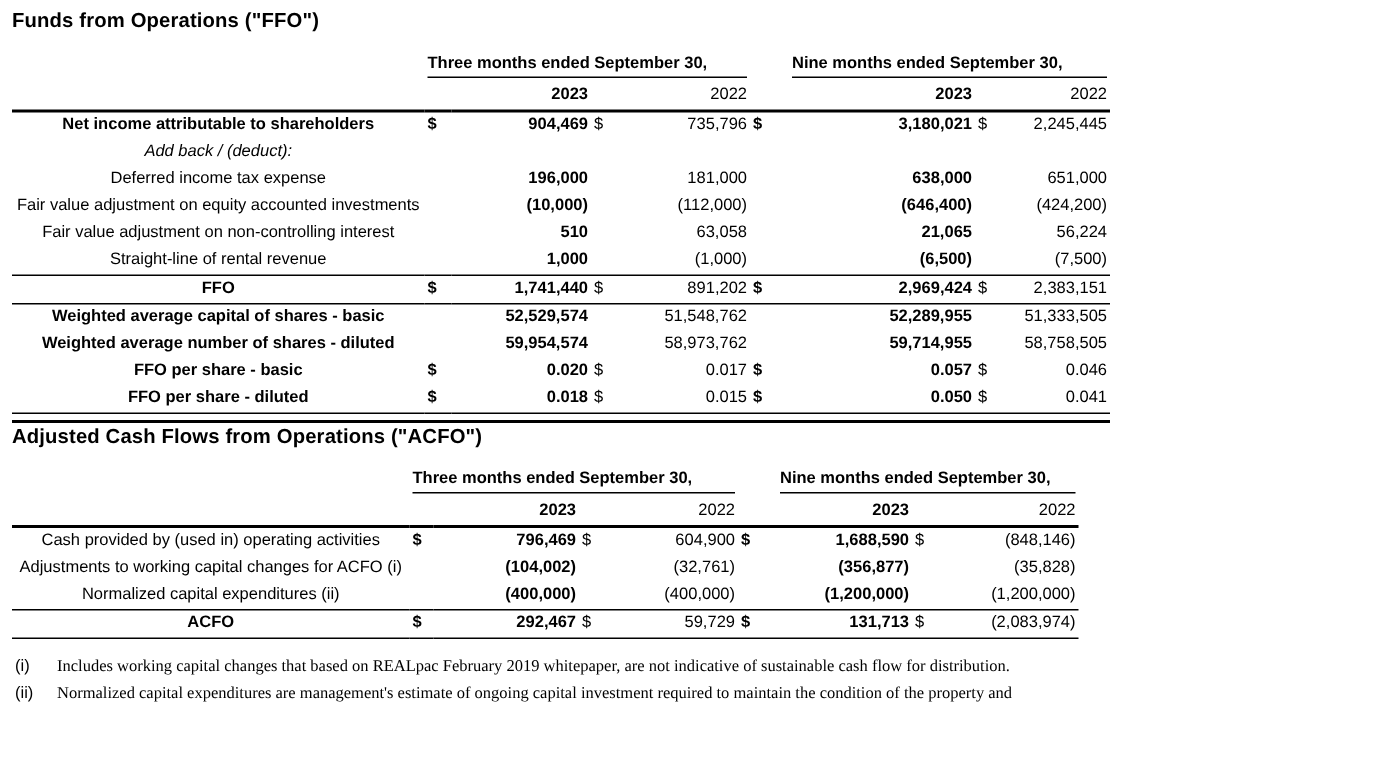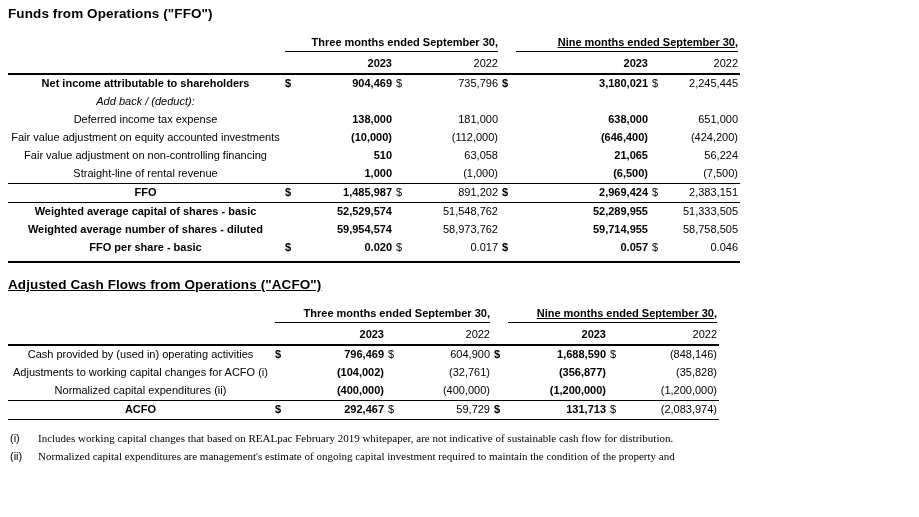--- a/index.html
+++ b/index.html
@@ -7,38 +7,38 @@
   body {
     width: 919px; height: 517px; overflow: hidden;
     background: #ffffff; color: #000000;
     font-family: "Liberation Sans", sans-serif;
   }
   .doc { padding: 6px 8px 0 8px; }
   .section-title {
     font-size: 13.5px; font-weight: bold; line-height: 16px;
     margin: 0; letter-spacing: 0.1px;
   }
-  .section-title.second { margin-top: 14px; text-decoration: underline; }
+  .section-title.second { margin-top: 1px; }
   table.fin { border-collapse: collapse; table-layout: fixed; margin-top: 12px; }
   table.fin td {
     font-size: 11px; line-height: 13px; padding: 2px 2px 3px 2px;
     vertical-align: bottom; white-space: nowrap; overflow: hidden;
   }
   td.lbl { text-align: center; }
   td.cur { text-align: left; }
   td.val { text-align: right; }
   td.d1, td.v1, td.d3, td.v3 { font-weight: bold; }  
   .bold { font-weight: bold; }
   .ital { font-style: italic; }
   td.grp { padding: 0; font-weight: bold; }
   td.grp .rule {
-    border-bottom: 1px solid #000; text-align: right;
+    border-bottom: 1px solid #000; text-align: left;
     padding: 0 0 2px 0; font-size: 11px; line-height: 13px;
   }
-  td.grp2 .rule { margin-left: 14px; text-decoration: underline; }
+  td.grp2 .rule { margin-left: 26px; }
   tr.yr td { border-bottom: 2px solid #000; }
   tr.rule-b td { border-bottom: 1px solid #000; margin-top: 48px; }
   .dbl-rule { border-top: 2px solid #000; height: 0; margin-top: 4px; }
   .footnotes { margin-top: 10px; }
   .fn { display: flex; margin-bottom: 1px; }
   .fn-marker { width: 30px; flex: 0 0 30px; font-size: 11px; line-height: 17px; padding-left: 2px; }
   .fn-text { font-size: 11px; line-height: 17px; font-family: Liberation Serif, serif; }
 </style>
 </head>
 <body>
@@ -98,41 +98,41 @@
       <td class="cur d2"></td>
           <td class="val v2"></td>
       <td class="cur d3"></td>
           <td class="val v3"></td>
       <td class="cur d4"></td>
           <td class="val v4"></td>
     </tr>
     <tr>
       <td class="lbl">Deferred income tax expense</td>
       <td class="cur d1"></td>
-      <td class="val v1">138,000</td>
+      <td class="val v1">196,000</td>
       <td class="cur d2"></td>
       <td class="val v2">181,000</td>
       <td class="cur d3"></td>
       <td class="val v3">638,000</td>
       <td class="cur d4"></td>
       <td class="val v4">651,000</td>
     </tr>
     <tr>
       <td class="lbl">Fair value adjustment on equity accounted investments</td>
       <td class="cur d1"></td>
       <td class="val v1">(10,000)</td>
       <td class="cur d2"></td>
       <td class="val v2">(112,000)</td>
       <td class="cur d3"></td>
       <td class="val v3">(646,400)</td>
       <td class="cur d4"></td>
       <td class="val v4">(424,200)</td>
     </tr>
     <tr>
-      <td class="lbl">Fair value adjustment on non-controlling financing</td>
+      <td class="lbl">Fair value adjustment on non-controlling interest</td>
       <td class="cur d1"></td>
       <td class="val v1">510</td>
       <td class="cur d2"></td>
       <td class="val v2">63,058</td>
       <td class="cur d3"></td>
       <td class="val v3">21,065</td>
       <td class="cur d4"></td>
       <td class="val v4">56,224</td>
     </tr>
     <tr class="rule-b">
@@ -142,21 +142,21 @@
       <td class="cur d2"></td>
       <td class="val v2">(1,000)</td>
       <td class="cur d3"></td>
       <td class="val v3">(6,500)</td>
       <td class="cur d4"></td>
       <td class="val v4">(7,500)</td>
     </tr>
     <tr class="rule-b">
       <td class="lbl bold">FFO</td>
       <td class="cur d1">$</td>
-      <td class="val v1">1,485,987</td>
+      <td class="val v1">1,741,440</td>
       <td class="cur d2">$</td>
       <td class="val v2">891,202</td>
       <td class="cur d3">$</td>
       <td class="val v3">2,969,424</td>
       <td class="cur d4">$</td>
       <td class="val v4">2,383,151</td>
     </tr>
     <tr>
       <td class="lbl bold">Weighted average capital of shares - basic</td>
       <td class="cur d1"></td>
@@ -182,20 +182,31 @@
     <tr>
       <td class="lbl bold">FFO per share - basic</td>
       <td class="cur d1">$</td>
       <td class="val v1">0.020</td>
       <td class="cur d2">$</td>
       <td class="val v2">0.017</td>
       <td class="cur d3">$</td>
       <td class="val v3">0.057</td>
       <td class="cur d4">$</td>
       <td class="val v4">0.046</td>
+    </tr>
+    <tr class="rule-b">
+      <td class="lbl bold">FFO per share - diluted</td>
+      <td class="cur d1">$</td>
+      <td class="val v1">0.018</td>
+      <td class="cur d2">$</td>
+      <td class="val v2">0.015</td>
+      <td class="cur d3">$</td>
+      <td class="val v3">0.050</td>
+      <td class="cur d4">$</td>
+      <td class="val v4">0.041</td>
     </tr>
   </tbody>
     </table>
   <div class="dbl-rule" style="width:732px"></div>
 
   <h1 class="section-title second">Adjusted Cash Flows from Operations ("ACFO")</h1>
 
   <table class="fin" style="width:711px">
     <colgroup>
       <col style="width:265px">

